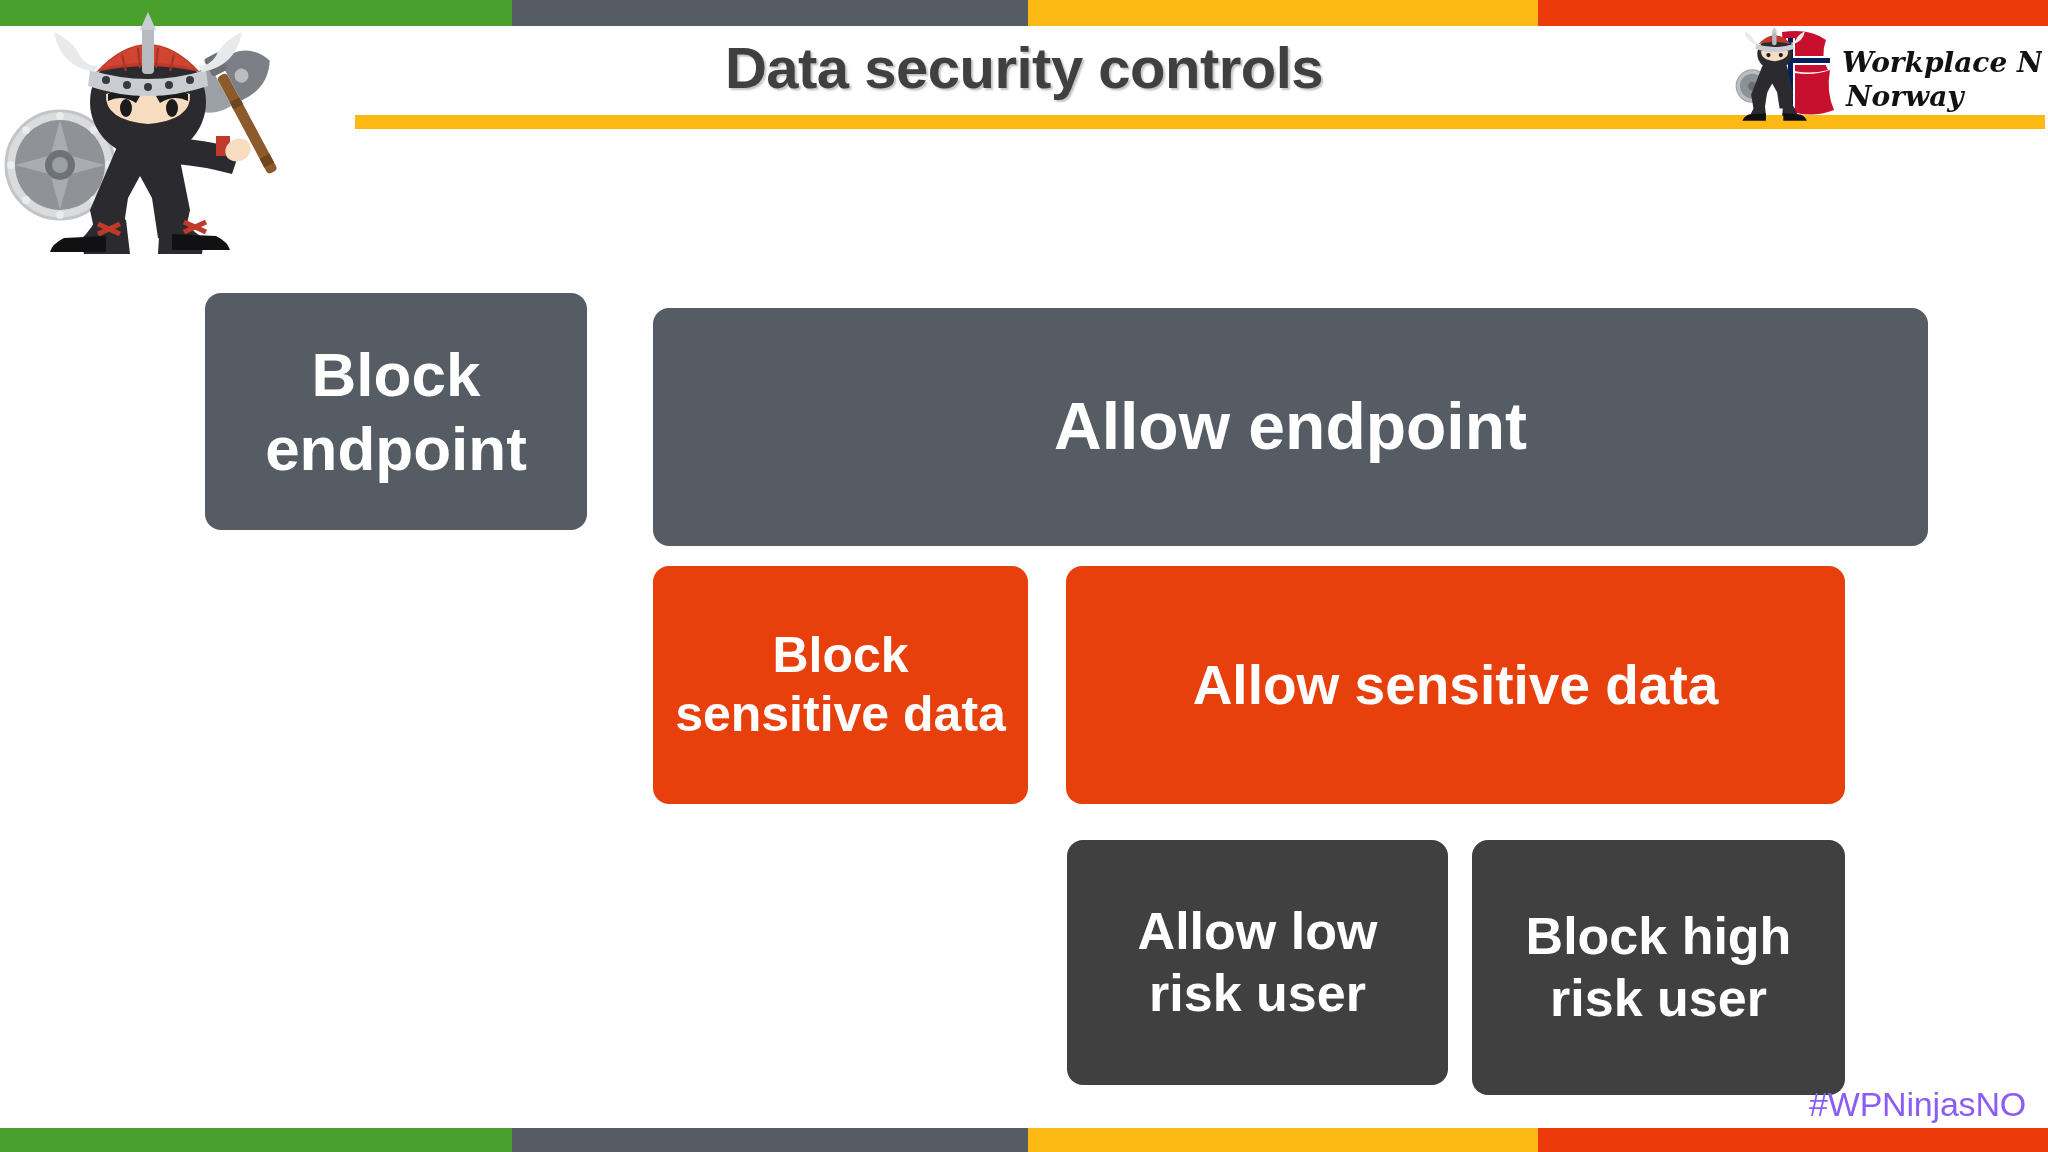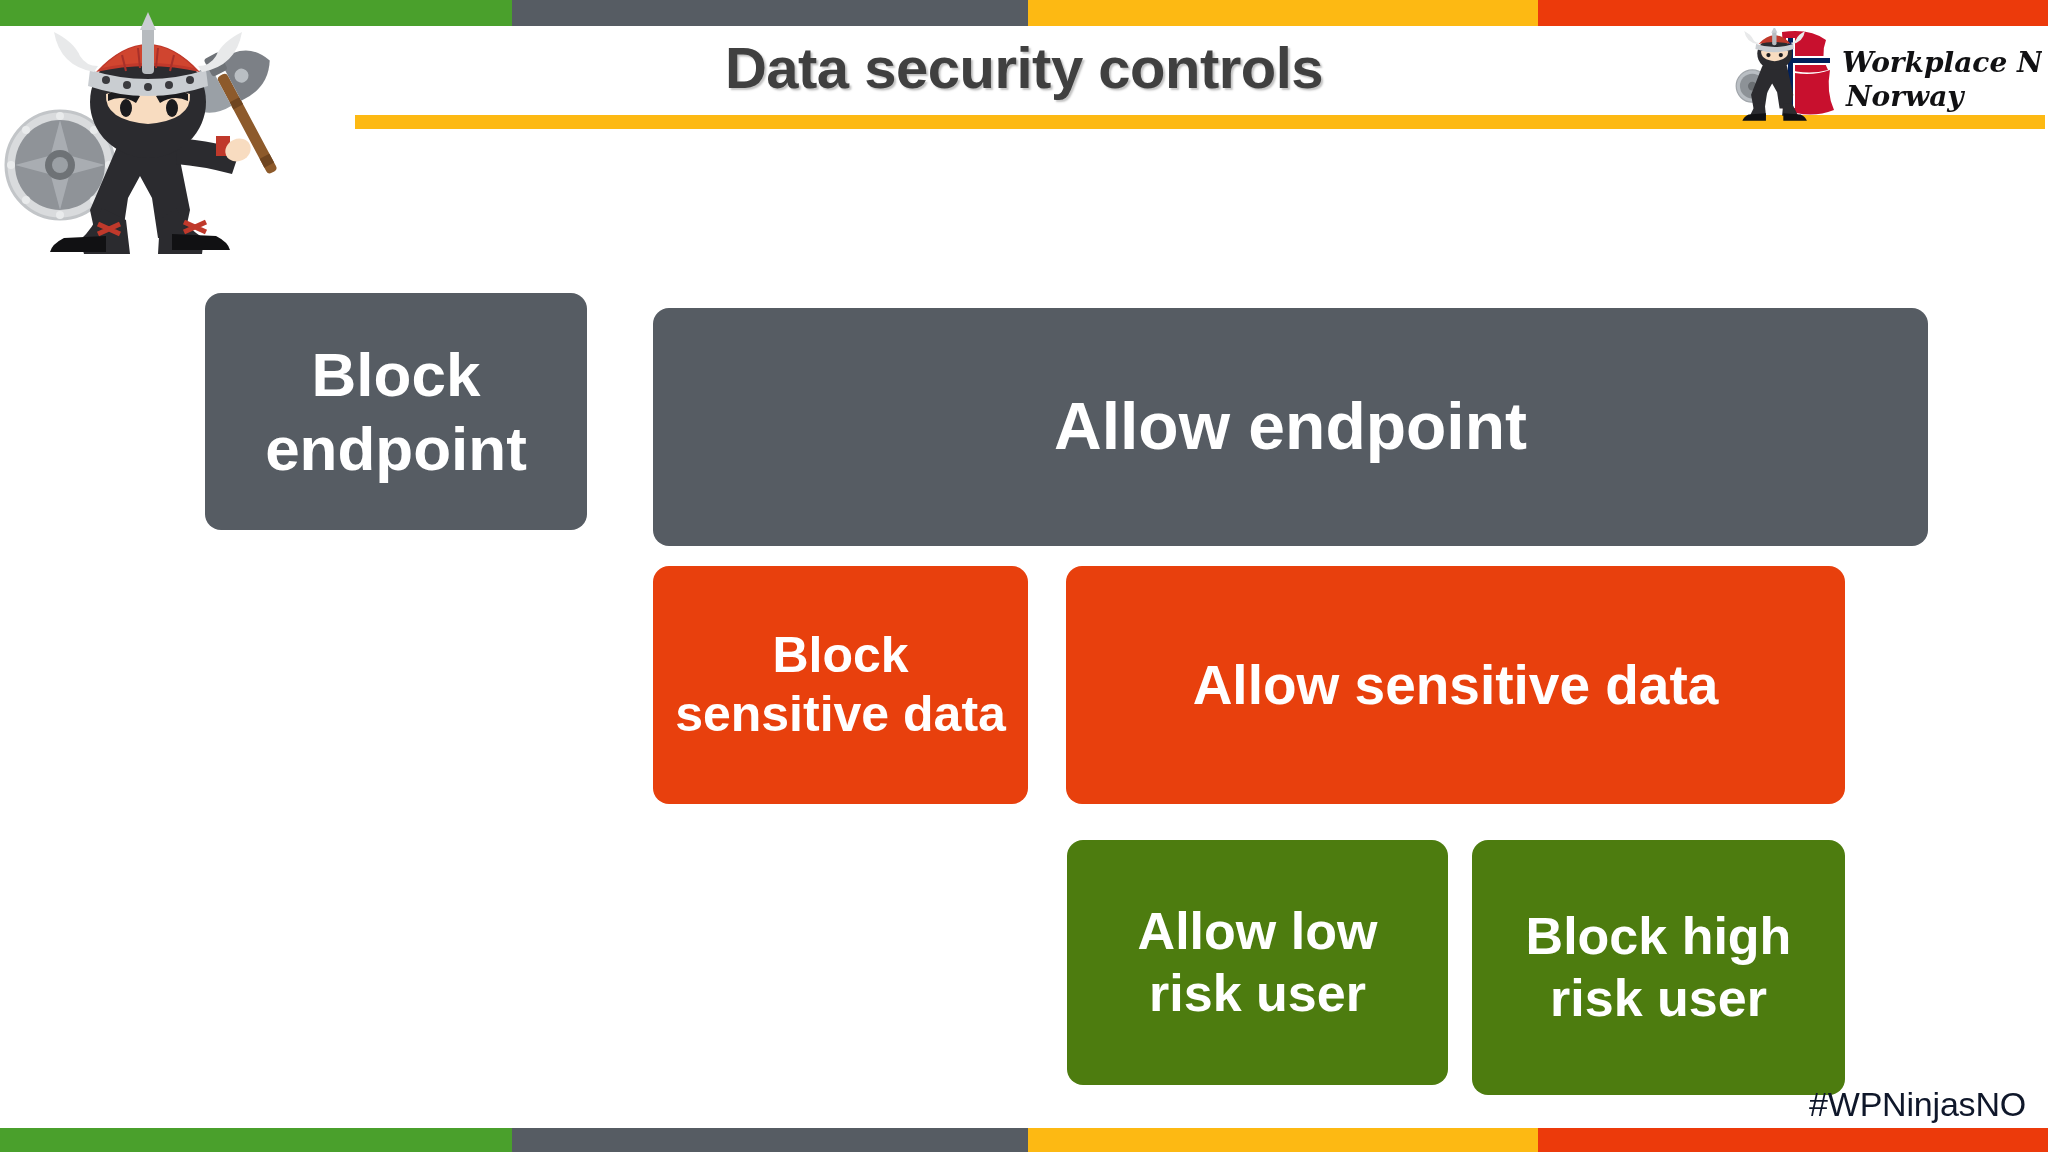--- a/index.html
+++ b/index.html
@@ -89,36 +89,36 @@
     text-align: center;
     color: #ffffff;
     line-height: 1.18;
     box-sizing: border-box;
     padding: 6px 14px;
     white-space: pre-line;
     font-weight: bold;
   }
   .block.gray  { background: #565c63; }
   .block.red   { background: #e8400d; }
-  .block.green { background: #4d7c0f; }
+  .block.green { background: #404040; }
 
   #block-endpoint       { left: 205px;  top: 293px;  width: 382px;  height: 237px; font-size: 62px; }
   #allow-endpoint       { left: 653px;  top: 308px;  width: 1275px; height: 238px; font-size: 66px; }
   #block-sensitive-data { left: 653px;  top: 566px;  width: 375px;  height: 238px; font-size: 50px; }
   #allow-sensitive-data { left: 1066px; top: 566px;  width: 779px;  height: 238px; font-size: 55px; }
   #allow-low-risk-user  { left: 1067px; top: 840px;  width: 381px;  height: 245px; font-size: 52px; }
   #block-high-risk-user { left: 1472px; top: 840px;  width: 373px;  height: 255px; font-size: 52px; }
 
   
   .hashtag {
     position: absolute;
     right: 22px;
     bottom: 28px;
     font-size: 34px;
-    color: #0f172a;
+    color: #8b5cf6;
     letter-spacing: -0.2px;
   }
 </style>
 </head>
 <body>
 
 <div class="accent-bar top">
   <div class="accent-seg seg-green" style="width:512px"></div>
   <div class="accent-seg seg-gray" style="width:516px"></div>
   <div class="accent-seg seg-yellow" style="width:510px"></div>

